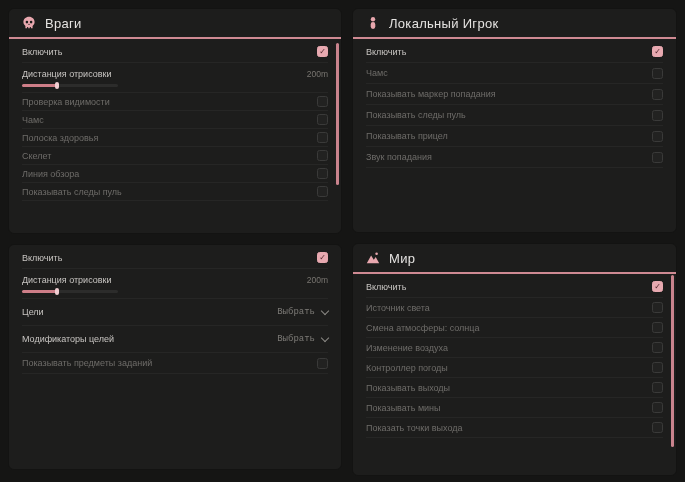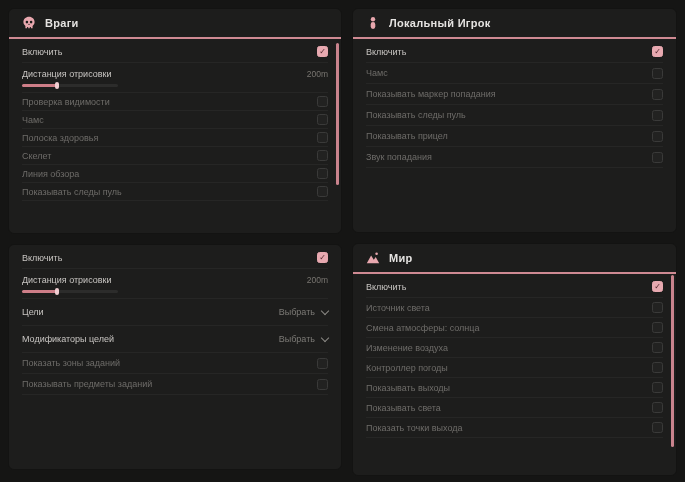--- a/index.html
+++ b/index.html
@@ -9,40 +9,40 @@
   .panel{background:#1d1d1c;border-radius:6px;position:relative;overflow:hidden;
     border:1px solid #131312;box-sizing:border-box;}
   .panel-enemies{height:226px;--rh:17px;}
   .panel-local{height:225px;--rh:20px;}
   .panel-quests{height:226px;--rh:20px;}
   .panel-world{height:233px;--rh:19px;}
   .phead{height:28px;display:flex;align-items:center;gap:9px;padding:0 13px;
     border-bottom:2px solid #cf8a93;}
   .picon{width:14px;height:14px;flex:0 0 14px;display:flex;align-items:center;justify-content:center;}
   .picon svg{display:block;}
-  .ptitle{font-size:11px;font-weight:bold;color:#e5e3e1;letter-spacing:.3px;}
+  .ptitle{font-size:13px;font-weight:normal;color:#e5e3e1;letter-spacing:.3px;}
   .rows{padding:2px 0 0 0;}
   .row{display:flex;align-items:center;justify-content:space-between;margin:0 13px;
     height:var(--rh);border-bottom:1px solid rgba(255,255,255,.045);}
   .rows > .row:first-child{height:21px;justify-content:space-between;}
   .row-label{font-size:9px;white-space:nowrap;}
   .row.on .row-label{color:#c8c5c2;}
   .row.dim .row-label{color:#6e6c69;}
   .cb{width:11px;height:11px;box-sizing:border-box;border-radius:2.5px;background:#222221;
     border:1px solid #3a3a39;display:flex;align-items:center;justify-content:center;
     font-size:8px;line-height:1;color:transparent;flex:0 0 11px;}
   .cb.checked{background:#e8a9b0;border-color:#e8a9b0;color:#4e242a;font-weight:bold;}
   .row.slider{display:block;height:auto;padding:3px 0 5px 0;}
   .shead{display:flex;align-items:center;justify-content:space-between;height:15px;}
   .sval{font-size:8.5px;color:#787570;}
   .strack{position:relative;width:96px;height:3px;border-radius:2px;background:#2c2c2b;margin-top:3px;}
   .sfill{position:absolute;left:0;top:0;height:3px;border-radius:2px;background:#ce7e88;}
   .shandle{position:absolute;top:-2px;width:4px;height:7px;border-radius:2px;background:#f1ced2;}
   .row.select{height:26px;}
-  .sel{display:flex;align-items:center;gap:7px;}
+  .sel{display:flex;align-items:center;gap:7px;font-family:Liberation Mono, monospace;}
   .sel-val{font-size:9px;color:#7c7a76;}
   .chev{width:5px;height:5px;border-right:1.5px solid #8b8985;border-bottom:1.5px solid #8b8985;
     transform:rotate(45deg);margin-top:-3px;}
   .sbar{position:absolute;right:2px;width:3px;border-radius:2px;background:#c9838d;}
   .sbar-enemies{top:34px;height:142px;}
   .sbar-world{top:31px;height:172px;}
 </style>
 </head>
 <body>
 
@@ -129,24 +129,20 @@
             </span>
           </div>
           <div class="row select on">
             <span class="row-label">Модификаторы целей</span>
             <span class="sel">
               <span class="sel-val">Выбрать</span>
               <span class="chev"></span>
             </span>
           </div>
           <div class="row checkbox dim">
-            <span class="row-label">Показать зоны заданий</span>
-            <span class="cb"></span>
-          </div>
-          <div class="row checkbox dim">
             <span class="row-label">Показывать предметы заданий</span>
             <span class="cb"></span>
           </div>
         </div>
     </div>
 
   </div>
 
   <div class="col">
 
@@ -217,21 +213,21 @@
           </div>
           <div class="row checkbox dim">
             <span class="row-label">Контроллер погоды</span>
             <span class="cb"></span>
           </div>
           <div class="row checkbox dim">
             <span class="row-label">Показывать выходы</span>
             <span class="cb"></span>
           </div>
           <div class="row checkbox dim">
-            <span class="row-label">Показывать света</span>
+            <span class="row-label">Показывать мины</span>
             <span class="cb"></span>
           </div>
           <div class="row checkbox dim">
             <span class="row-label">Показать точки выхода</span>
             <span class="cb"></span>
           </div>
         </div>
       <div class="sbar sbar-world"></div>
     </div>
 

